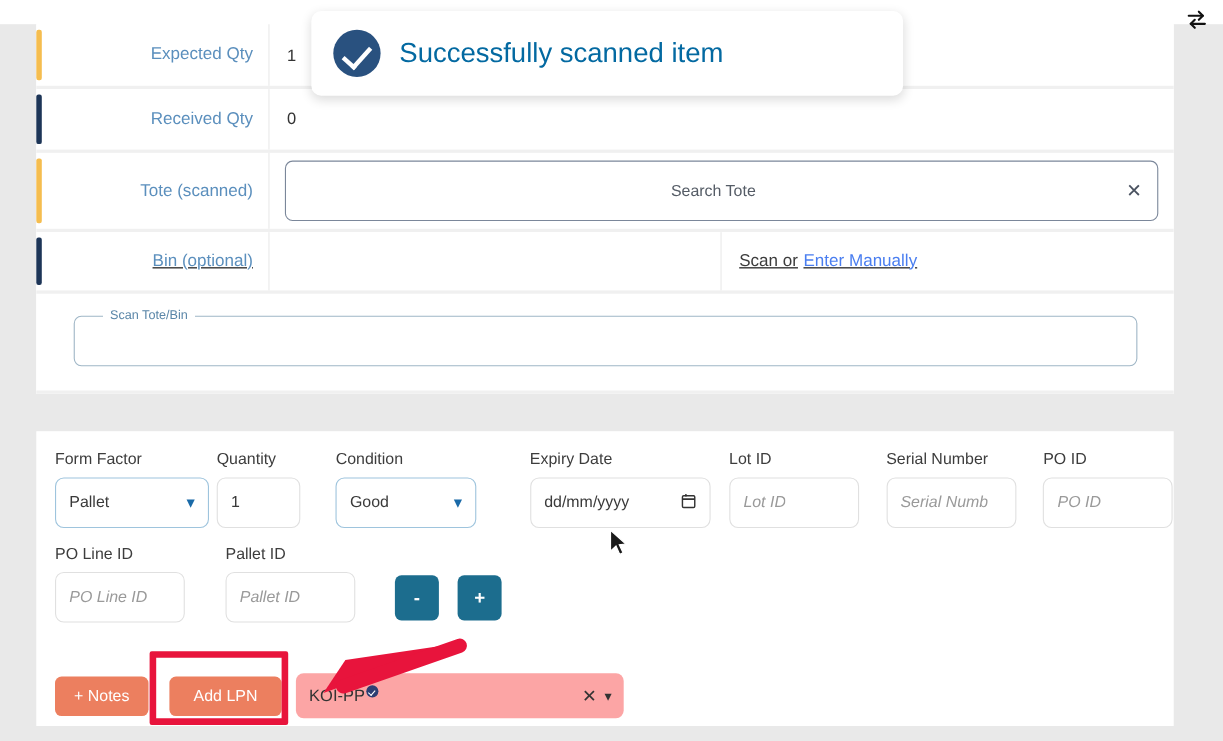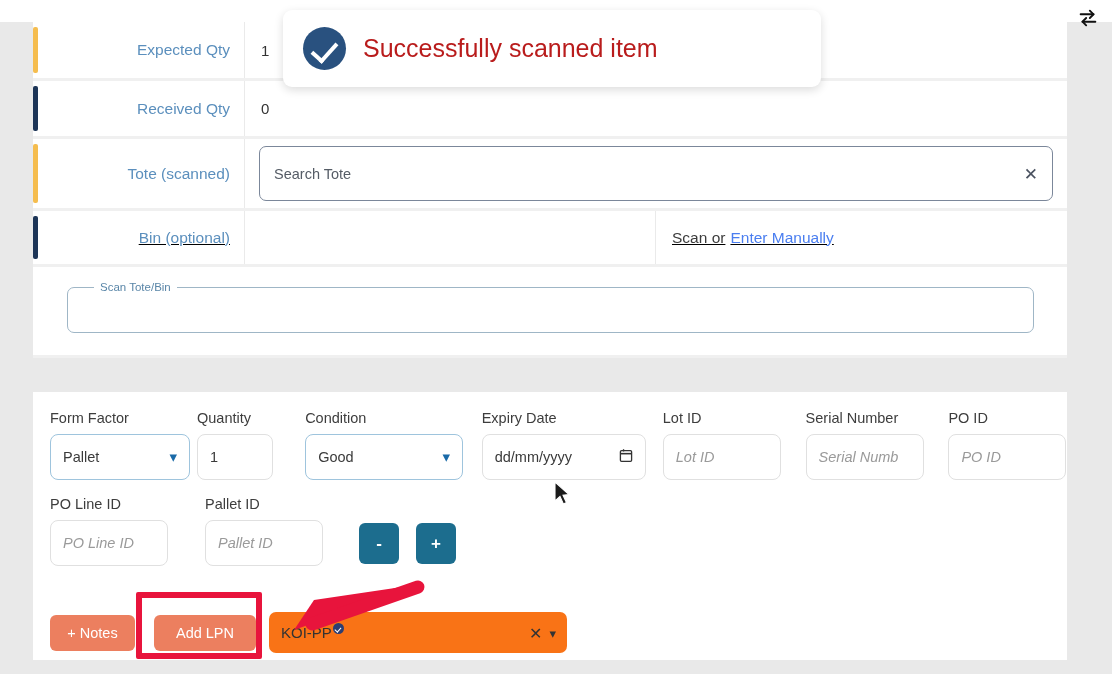--- a/index.html
+++ b/index.html
@@ -62,20 +62,21 @@
 
   
   .tote-cell { flex: 1 1 auto; display: flex; align-items: center; padding: 0 14px; }
   .search-tote {
     flex: 1 1 auto; height: 55px;
     border: 1px solid #7b879a; border-radius: 7px;
     background: #fff;
     display: flex; align-items: center;
     padding: 0 29px 0 14px;
     position: relative;
+    justify-content: center;
   }
   .search-tote .ph { color: #555c66; font-size: 14.5px; }
   .search-tote .clear-x {
     position: absolute; right: 14px; top: 50%; transform: translateY(-50%);
     color: #4a5260; font-size: 17px; line-height: 1; cursor: pointer;
   }
 
   
   .bin-cell-empty { width: 411px; flex: 0 0 411px; border-right: 1px solid #eaeaea; }
   .bin-cell-scan {
@@ -143,21 +144,21 @@
     border: none; border-radius: 6px;
     font-size: 14.5px; height: 36px;
     display: flex; align-items: center; justify-content: center;
     cursor: pointer; font-family: "Liberation Sans", sans-serif;
   }
   .btn-notes { width: 85px; }
   .btn-addlpn { width: 102px; }
 
   .lpn-select {
     width: 298px; height: 41px; margin-left: 13px;
-    background: #f97316; border-radius: 7px;
+    background: #fca5a5; border-radius: 7px;
     display: flex; align-items: center; padding: 0 12px;
     position: relative;
   }
   .lpn-text { font-size: 15px; color: #333; display: flex; align-items: center; }
   .verified-badge {
     display: inline-block; width: 11px; height: 11px; margin-left: 1px;
     border-radius: 50%; background: #2c3e73; position: relative; top: -4px;
   }
   .verified-badge::after {
     content: ""; position: absolute; left: 3px; top: 2.5px;
@@ -180,21 +181,21 @@
   }
   .toast-ico {
     width: 43px; height: 43px; border-radius: 50%;
     background: #29517f; position: relative; flex: 0 0 43px;
   }
   .toast-ico::after {
     content: ""; position: absolute; left: 14px; top: 10px;
     width: 11px; height: 21px; border: solid #ffffff;
     border-width: 0 4px 4px 0; transform: rotate(42deg);
   }
-  .toast-text { font-size: 25px; color: #b91c1c; }
+  .toast-text { font-size: 25px; color: #0369a1; }
 
   
   .hl-box {
     position: absolute; left: 136px; top: 592px;
     width: 126px; height: 67px;
     border: 6px solid #e8143c; border-radius: 2px;
     z-index: 30; pointer-events: none;
   }
   .red-arrow { position: absolute; left: 250px; top: 578px; z-index: 31;
                pointer-events: none; }
@@ -273,21 +274,21 @@
 
       <div class="fcol" style="width:101px">
         <span class="flabel">Quantity</span>
         <div class="inp" style="width:76px">
           <span>1</span>
         </div>
       </div>
 
       <div class="fcol" style="width:176px">
         <span class="flabel">Condition</span>
-        <div class="inp sel" style="width:158px">
+        <div class="inp sel" style="width:128px">
           <span>Good</span>
           <span class="chev">▾</span>
         </div>
       </div>
 
       <div class="fcol" style="width:181px">
         <span class="flabel">Expiry Date</span>
         <div class="inp date-inp" style="width:164px">
           <span class="dtxt">dd/mm/yyyy</span>
           <span class="cal-ico">

